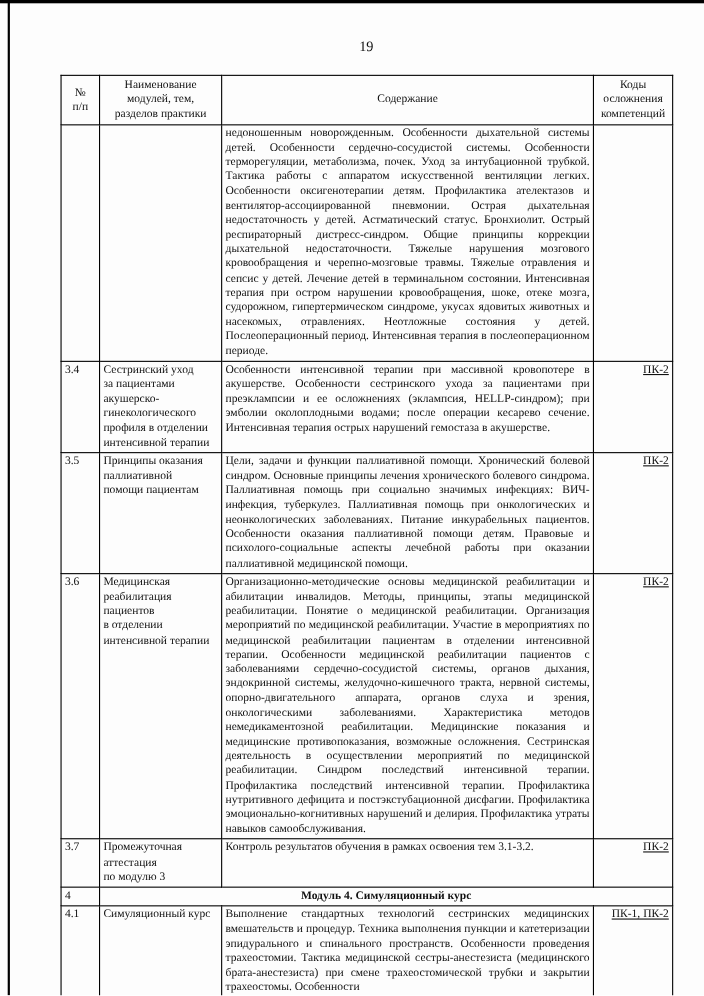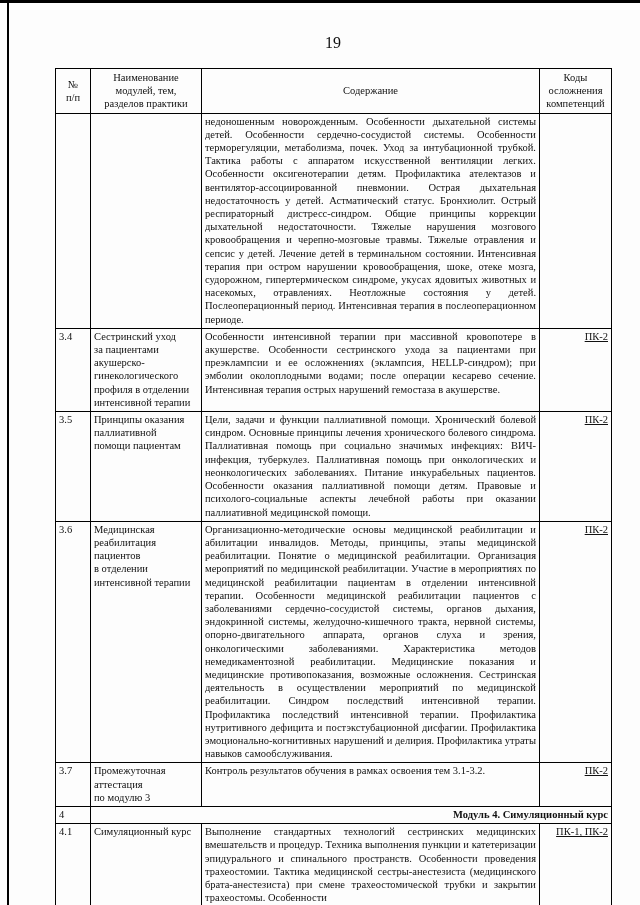--- a/index.html
+++ b/index.html
@@ -24,21 +24,21 @@
     left: 7px; top: 0;
     width: 2px; height: 905px;
     background: #000;
   }
   .page-number {
     position: absolute;
     top: 34px;
     left: 55px;
     width: 556px;
     text-align: center;
-    font-size: 16px;
+    font-size: 13px;
   }
   table.doc-table {
     position: absolute;
     top: 68px;
     left: 55px;
     width: 556px;
     border-collapse: collapse;
     table-layout: fixed;
     font-size: 10.5px;
     line-height: 13.2px;
@@ -56,21 +56,21 @@
     font-weight: normal;
     text-align: center;
     vertical-align: middle;
     white-space: pre-line;
     padding: 2px 2px;
   }
   .cell-num { text-align: left; padding-left: 3px; font-family: Liberation Serif, serif; }
   .cell-name { white-space: pre-line; text-align: left; }
   .cell-content { text-align: justify; }
   .cell-codes { text-align: right; text-decoration: underline; }
-  .module-label { font-weight: bold; text-align: right; }
+  .module-label { font-weight: bold; text-align: center; }
 </style>
 </head>
 <body>
 
 <div class="page">
   <div class="scan-edge-top"></div>
   <div class="scan-edge-left"></div>
 
   <div class="page-number">19</div>
 

